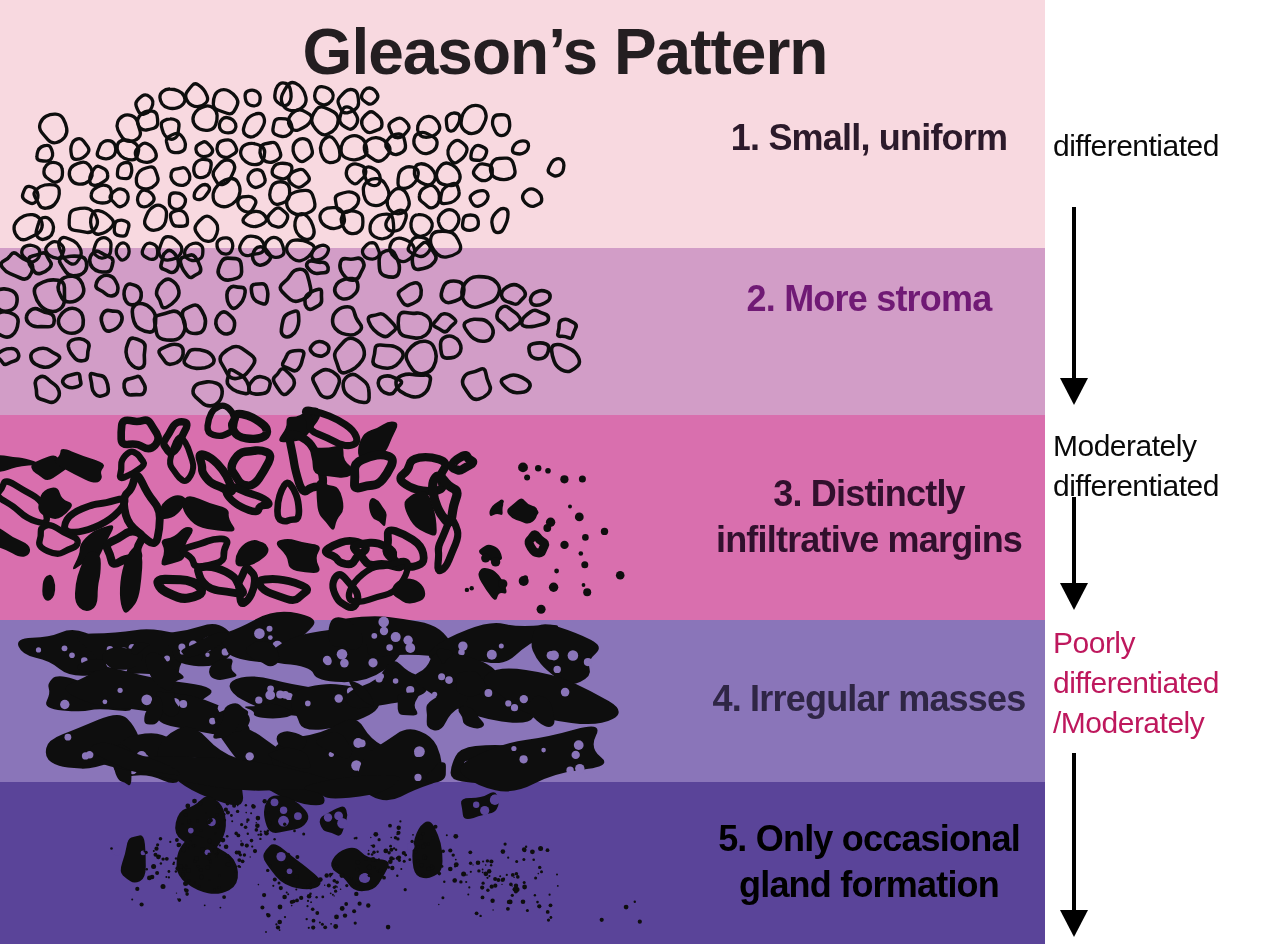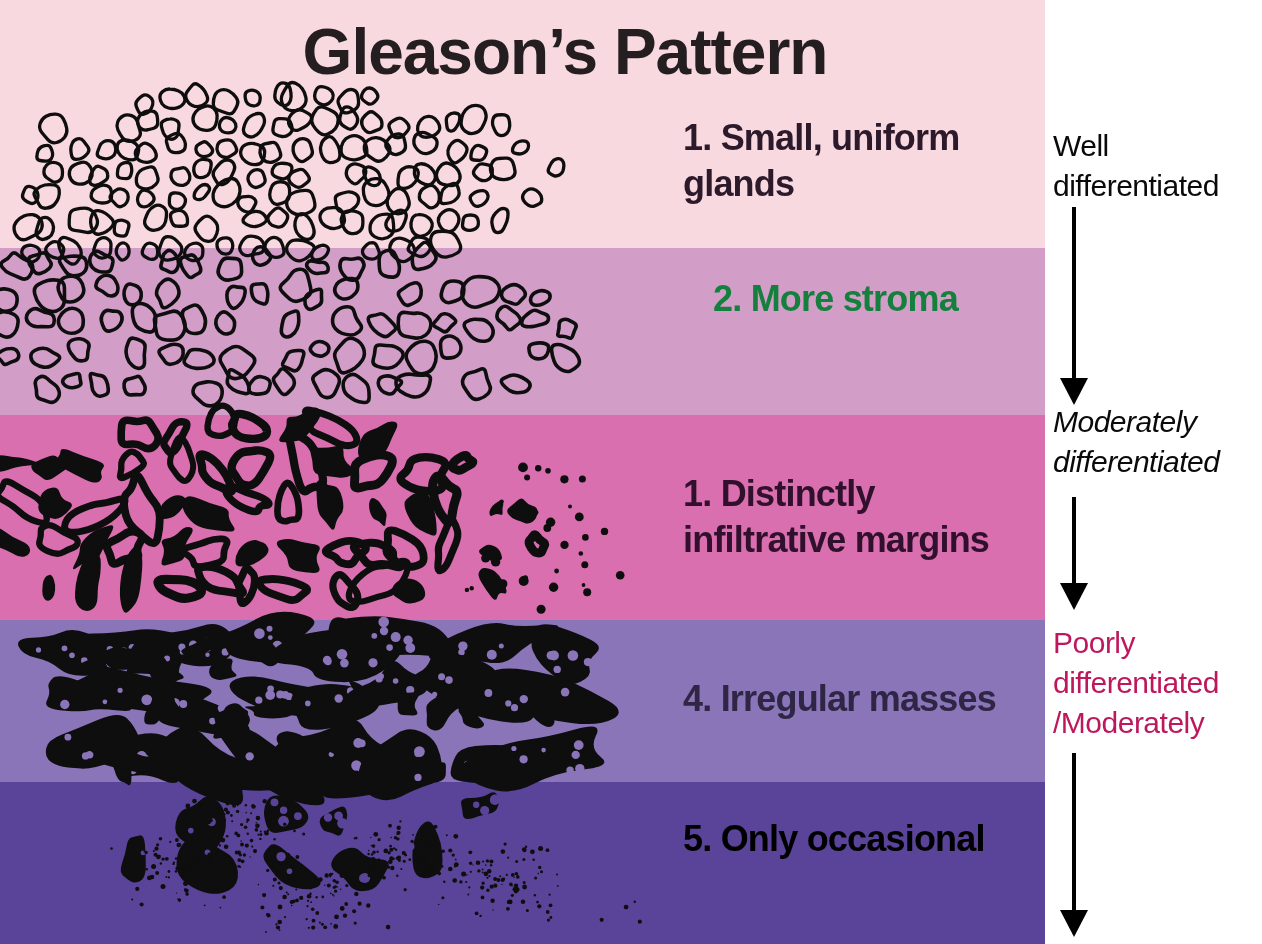--- a/index.html
+++ b/index.html
@@ -16,26 +16,26 @@
   .band5{top:782px;height:162px;}
   
   svg.histo{position:absolute;left:0;top:0;pointer-events:none;}
   
   .title{position:absolute;left:85px;top:14px;width:960px;text-align:center;
          font-size:64px;font-weight:bold;letter-spacing:-1px;line-height:76px;margin:0;}
   
   .pattern-label{position:absolute;left:683px;width:372px;font-weight:bold;
                  font-size:36px;line-height:46px;letter-spacing:-0.8px;}
   .pl1{top:115px;} .pl2{top:276px;} .pl3{top:471px;} .pl4{top:676px;} .pl5{top:816px;}
-  .pattern-label div{white-space:nowrap;}
+  .pattern-label div{white-space:nowrap;text-align:center;}
   
   .right-panel{position:absolute;left:1045px;top:0;width:217px;height:944px;background:#ffffff;}
   .diff-label{position:absolute;left:8px;width:205px;font-size:30px;line-height:40px;
               letter-spacing:-0.5px;}
-  .dl1{top:126px;} .dl2{top:402px;font-style:italic;} .dl3{top:623px;}
+  .dl1{top:126px;} .dl2{top:426px;} .dl3{top:623px;}
   .diff-label div{white-space:nowrap;}
   
   .arrow{position:absolute;left:15px;width:28px;display:flex;flex-direction:column;align-items:center;}
   .a1{top:207px;height:198px;} .a2{top:497px;height:113px;} .a3{top:753px;height:184px;}
   .arrow .shaft{width:4px;background:#000;flex:1;}
   .arrow .head{width:0;height:0;border-left:14px solid transparent;border-right:14px solid transparent;
                border-top:27px solid #000;margin-top:-1px;}
 </style>
 </head>
 <body>
@@ -968,39 +968,38 @@
       <circle cx="509.0" cy="901.9" r="2.2" fill="#0e0e0e"></circle>
       <circle cx="480.6" cy="915.9" r="1.2" fill="#0e0e0e"></circle>
       <circle cx="550.5" cy="905.3" r="1.9" fill="#0e0e0e"></circle>
       <circle cx="626.1" cy="907.1" r="2.4" fill="#0e0e0e"></circle>
     </svg>
 
   <h1 class="title" style="color: rgb(36, 30, 33);">Gleason’s Pattern</h1>
 
   <div class="pattern-label pl1" style="color: rgb(44, 26, 43);">
     <div>1. Small, uniform</div>
-    <div>glands</div>
   </div>
-  <div class="pattern-label pl2" style="color: #15803d; margin-left: 30px;">
+  <div class="pattern-label pl2" style="color: #701a75;">
     <div>2. More stroma</div>
   </div>
   <div class="pattern-label pl3" style="color: rgb(49, 16, 45);">
-    <div>1. Distinctly</div>
+    <div>3. Distinctly</div>
     <div>infiltrative margins</div>
   </div>
   <div class="pattern-label pl4" style="color: rgb(47, 38, 69);">
     <div>4. Irregular masses</div>
   </div>
   <div class="pattern-label pl5" style="color: #000000;">
     <div>5. Only occasional</div>
+    <div>gland formation</div>
   </div>
 
   <div class="right-panel">
     <div class="diff-label dl1" style="color: rgb(10, 10, 10);">
-      <div>Well</div>
       <div>differentiated</div>
     </div>
     <div class="arrow a1">
       <div class="shaft"></div>
       <div class="head"></div>
     </div>
     <div class="diff-label dl2" style="color: rgb(10, 10, 10);">
       <div>Moderately</div>
       <div>differentiated</div>
     </div>

